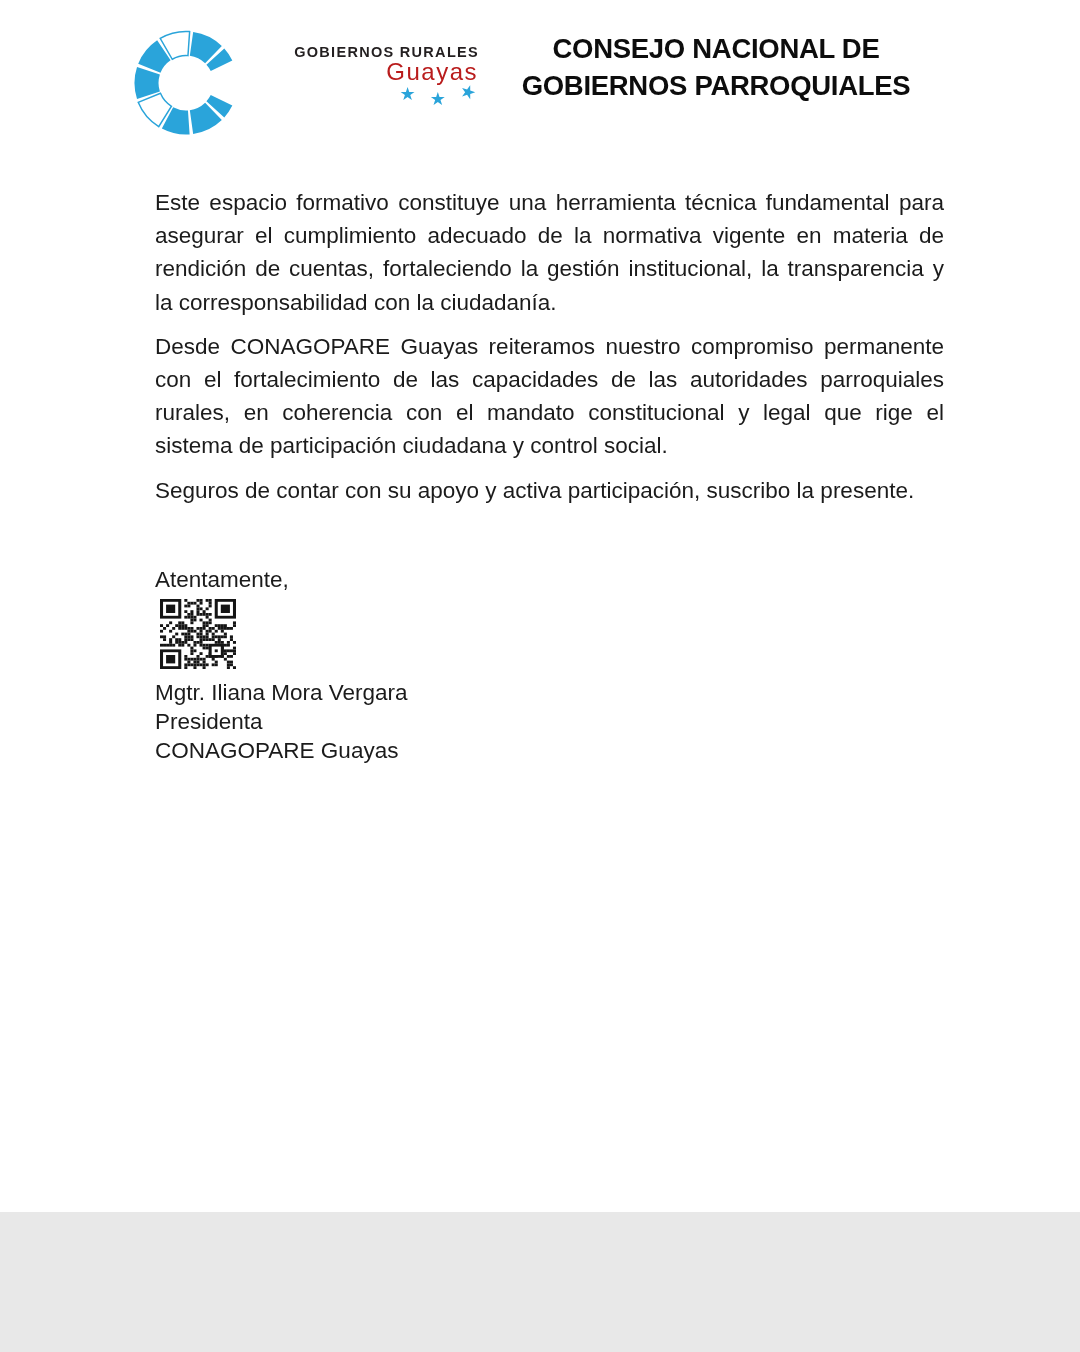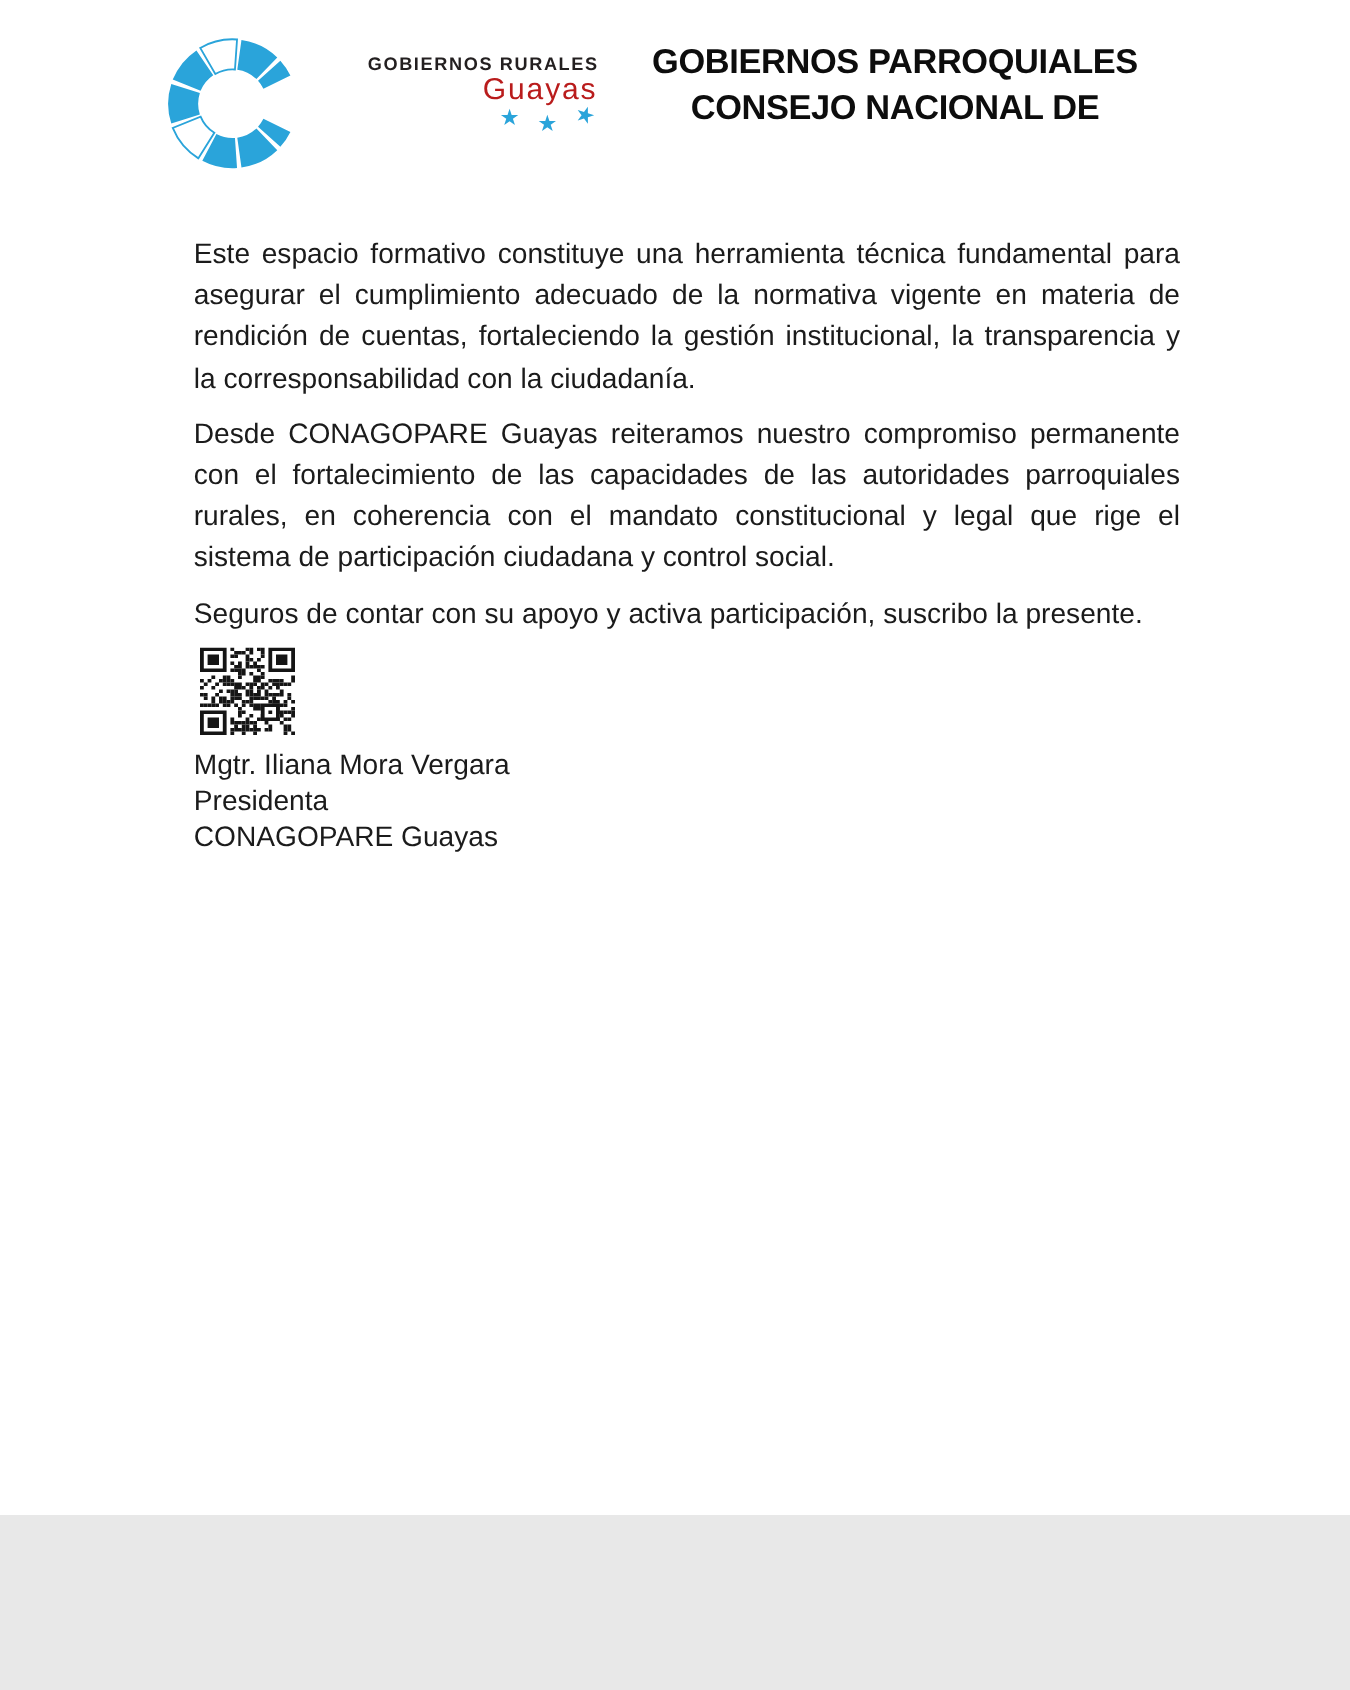--- a/index.html
+++ b/index.html
@@ -76,29 +76,30 @@
       <div class="logo-region">Guayas</div>
       <div class="logo-stars">
         <span class="star star-left">★</span>
         <span class="star star-mid">★</span>
         <span class="star star-right">★</span>
       </div>
     </div>
   </div>
 
   <div class="header-title">
+    <div>CONSEJO NACIONAL DE</div>
     <div>GOBIERNOS PARROQUIALES</div>
-    <div>CONSEJO NACIONAL DE</div>
   </div>
 
   <div class="letter-body">
     <p>Este espacio formativo constituye una herramienta técnica fundamental para asegurar el cumplimiento adecuado de la normativa vigente en materia de rendición de cuentas, fortaleciendo la gestión institucional, la transparencia y la corresponsabilidad con la ciudadanía.</p>
     <p>Desde CONAGOPARE Guayas reiteramos nuestro compromiso permanente con el fortalecimiento de las capacidades de las autoridades parroquiales rurales, en coherencia con el mandato constitucional y legal que rige el sistema de participación ciudadana y control social.</p>
     <p>Seguros de contar con su apoyo y activa participación, suscribo la presente.</p>
 
+    <div class="closing">Atentamente,</div>
 
     <div class="stamp">
       <svg class="qr-svg" viewBox="0 0 75 75" preserveAspectRatio="none">
           <rect x="0" y="0" width="75" height="75" fill="#ffffff"></rect>
           <rect x="24" y="0" width="3" height="3" fill="#151515"></rect>
           <rect x="36" y="0" width="3" height="3" fill="#151515"></rect>
           <rect x="39" y="0" width="3" height="3" fill="#151515"></rect>
           <rect x="45" y="0" width="3" height="3" fill="#151515"></rect>
           <rect x="48" y="0" width="3" height="3" fill="#151515"></rect>
           <rect x="27" y="3" width="3" height="3" fill="#151515"></rect>

